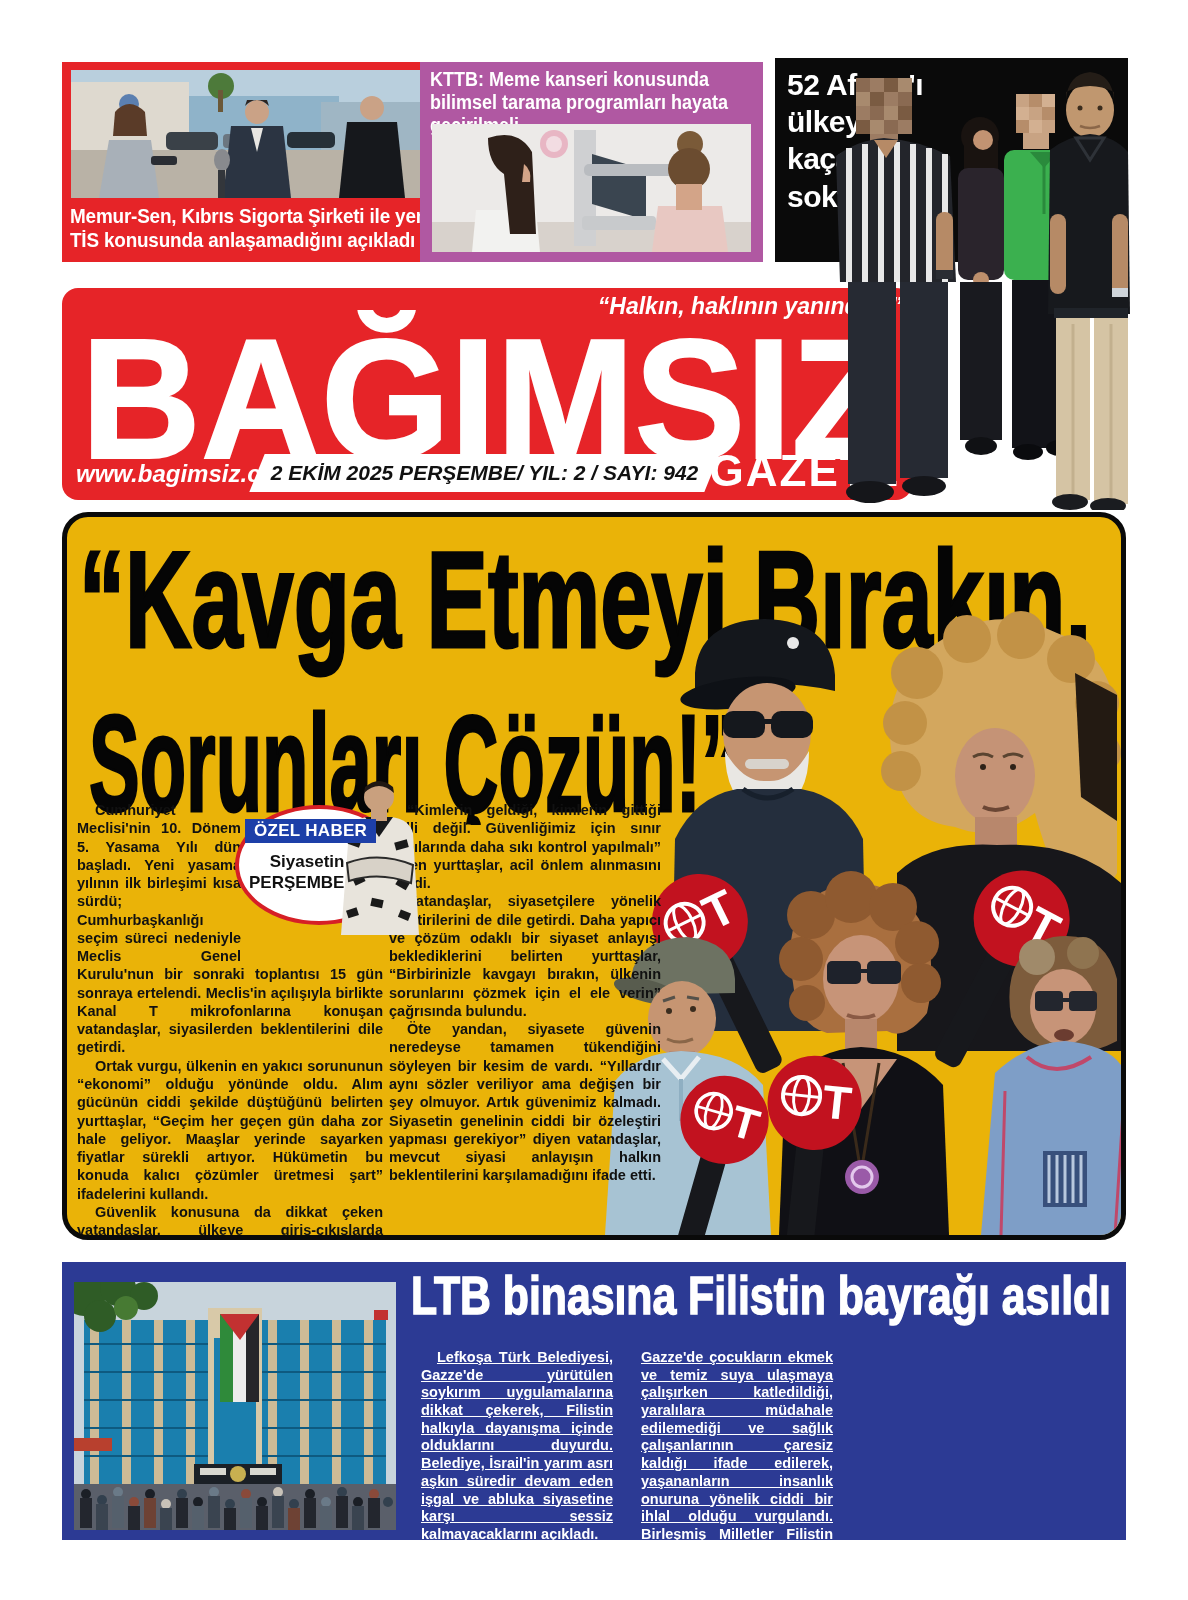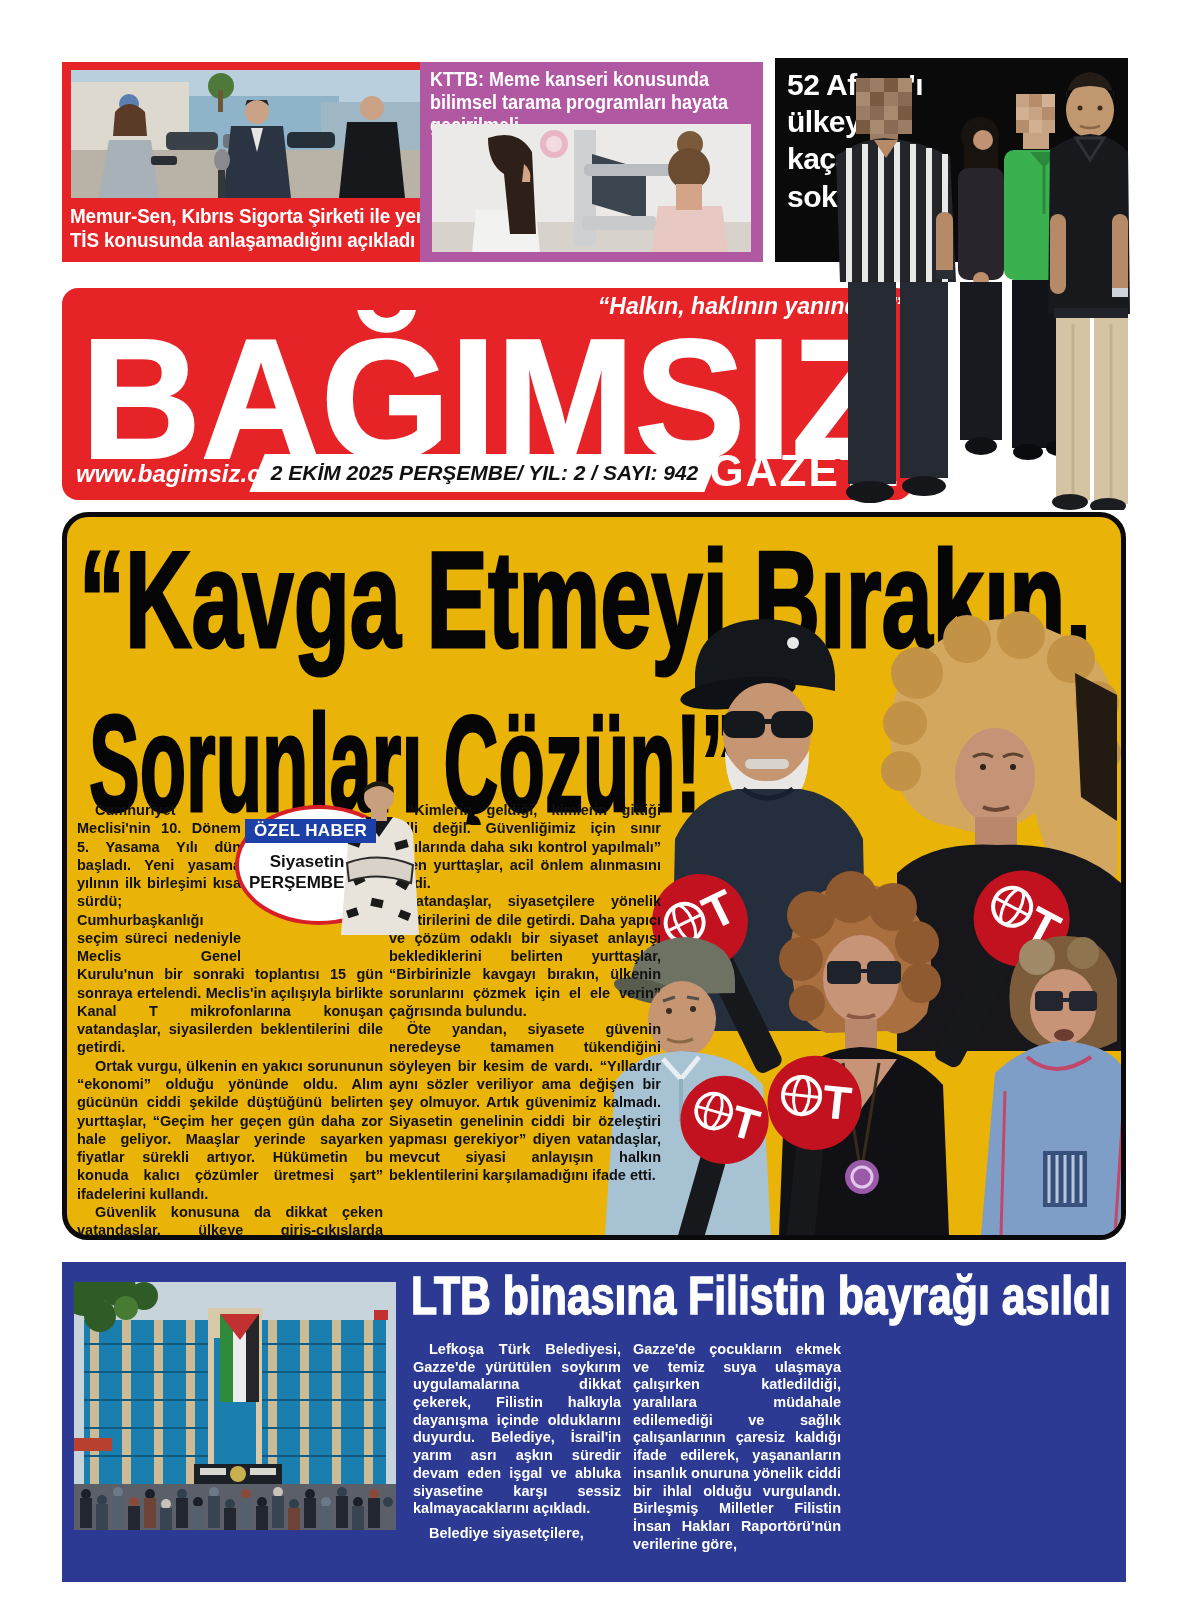--- a/index.html
+++ b/index.html
@@ -66,25 +66,25 @@
   .byline .badge{
     position:absolute;left:10px;top:40px;background:#1d3fa8;color:#fff;
     font-weight:bold;font-size:17px;padding:2px 9px;letter-spacing:0.3px;white-space:nowrap;
   }
   .byline .name{
     position:absolute;left:14px;top:72px;color:#111;font-weight:bold;font-size:17px;line-height:1.25;
   }
   .byline .reporter{position:absolute;right:0;top:0;width:84px;height:156px;}
 
   
-  .bottom-box{left:62px;top:1262px;width:1064px;height:320px;background:#2c3a94;}
+  .bottom-box{left:62px;top:1262px;width:1064px;height:278px;background:#2c3a94;}
   .bottom-box .photo{left:12px;top:20px;width:322px;height:248px;}
   .bottom-box .headline-svg{left:344px;top:6px;width:710px;height:58px;}
   .bcol{top:72px;color:#fff;font-weight:bold;font-size:14.5px;line-height:1.22;text-align:justify;}
-  .bcol p{margin:7px;text-indent:16px;}
+  .bcol p{margin:15px;text-indent:16px;text-decoration:underline;}
   .bcol p.noindent{text-indent:0;}
   .bcol1{left:344px;width:222px;}
   .bcol2{left:564px;width:222px;}
   .bcol3{left:806px;width:244px;}
 </style>
 </head>
 <body>
 
 <svg width="0" height="0" style="position:absolute">
   <defs>

